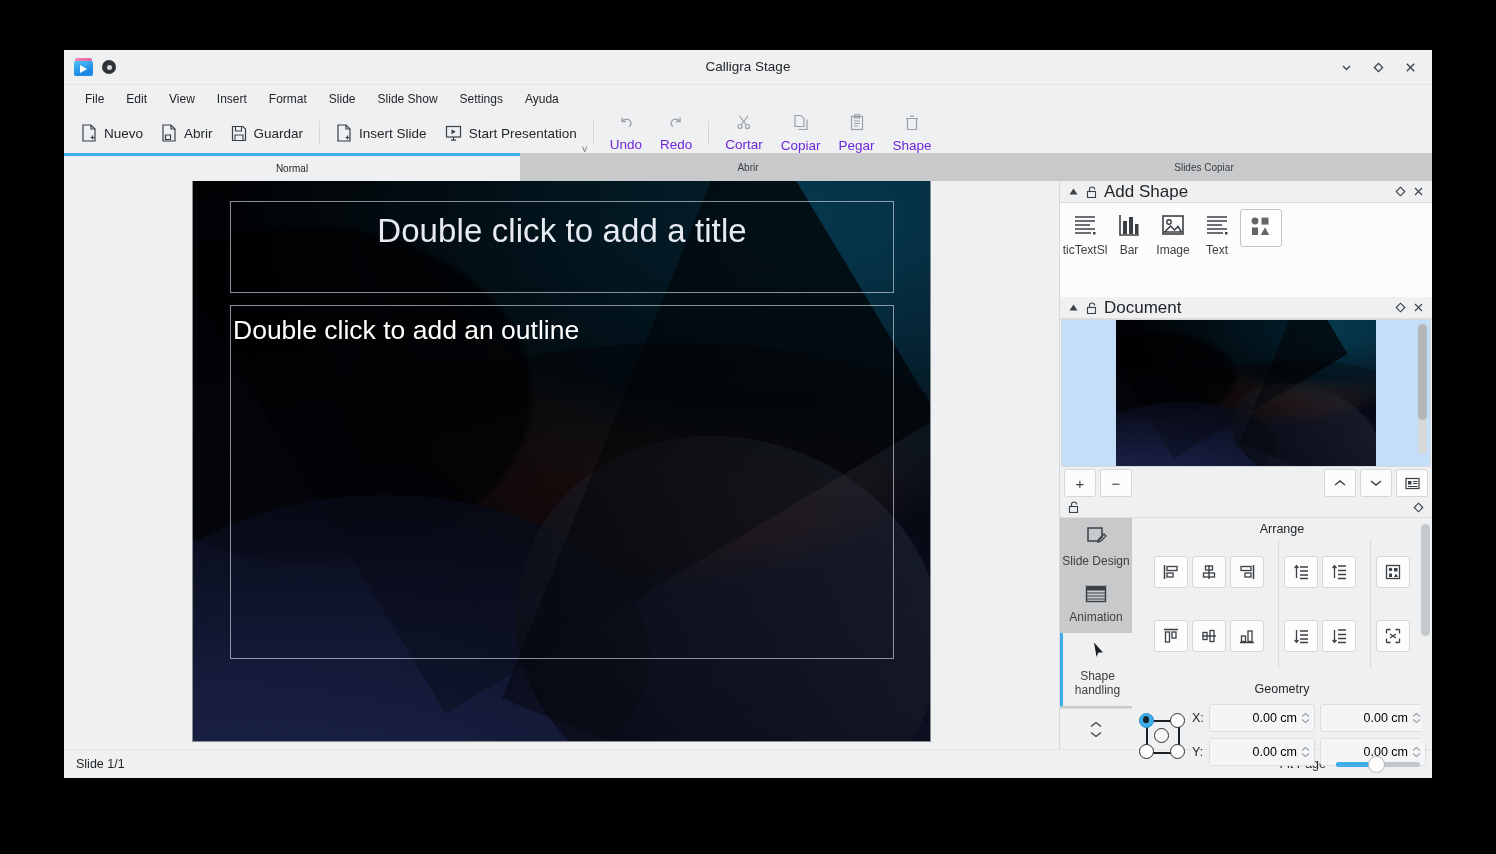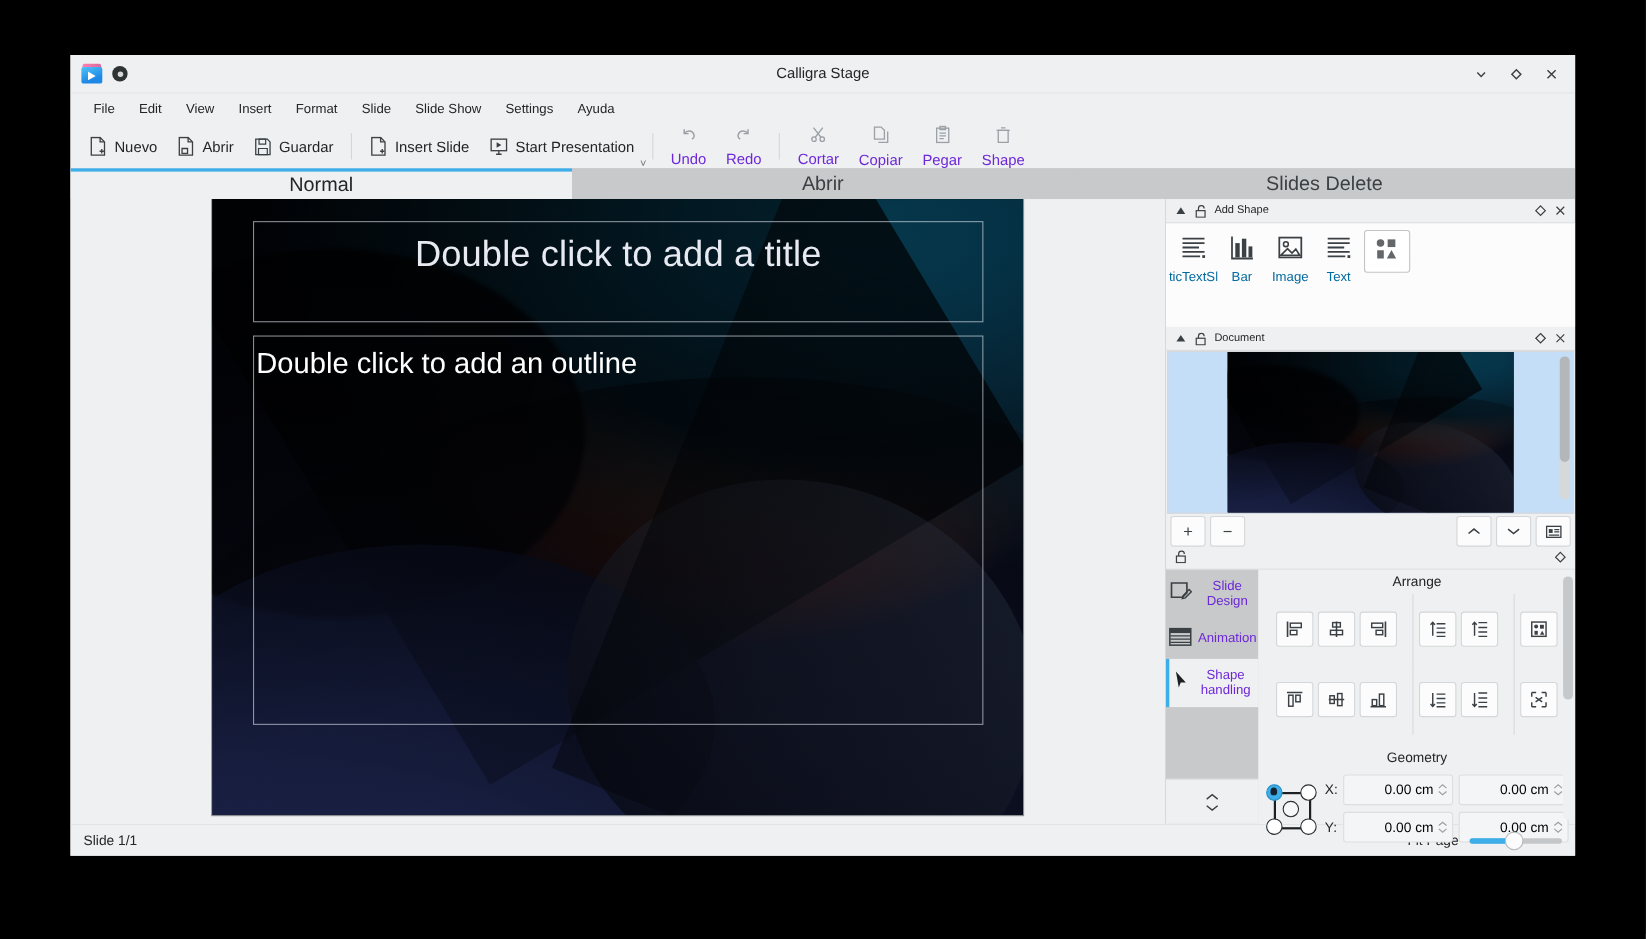--- a/index.html
+++ b/index.html
@@ -36,21 +36,21 @@
   .toolbar{height:40px;flex:0 0 40px;display:flex;align-items:center;padding-left:8px;background:#eff0f1;}
   .tool{display:flex;align-items:center;gap:7px;padding:5px 9px;border-radius:3px;font-size:13.5px;color:#232629;white-space:nowrap;}
   .tool.disabled{color:#6d28d9;flex-direction:column;}
   .tsep{width:1px;height:24px;background:#d4d6d8;margin:0 7px;}
   .tool svg{display:block;flex:0 0 auto;}
   .dropcaret{position:relative;}
   .dropcaret .car{position:absolute;right:-2px;bottom:-8px;color:#6c7176;font-size:10px;line-height:1;}
 
   
   .tabbar{height:28px;flex:0 0 28px;display:flex;background:#c8c9ca;}
-  .tab{flex:1;display:flex;align-items:center;justify-content:center;font-size:18px;color:#3b4045;
+  .tab{flex:1;display:flex;align-items:center;justify-content:center;font-size:10px;color:#3b4045;
        background:#c8c9ca;}
   .tab.active{background:#eff0f1;border-top:3px solid #3daee9;color:#232629;}
 
   
   .mid{flex:1;display:flex;min-height:0;}
 
   
   .canvasarea{flex:1;position:relative;background:#eff0f1;overflow:hidden;}
   .slide{position:absolute;left:129px;top:0px;width:737px;height:560px;overflow:hidden;
          box-shadow:0 0 0 1px #8a8d90;}
@@ -79,42 +79,42 @@
   .bg-veil{position:absolute;inset:0;background:linear-gradient(175deg, rgba(0,0,0,.18), rgba(10,14,32,.30));}
 
   .ph{position:absolute;border:1px solid rgba(220,225,235,.62);box-sizing:border-box;}
   .ph-title{left:37px;top:20px;width:664px;height:92px;display:flex;align-items:flex-start;justify-content:center;}
   .ph-title span{font-size:33px;color:#e8eaf2;line-height:1;padding-top:12px;letter-spacing:.1px;}
   .ph-outline{left:37px;top:124px;width:664px;height:354px;}
   .ph-outline span{display:block;font-size:26.5px;color:#ffffff;line-height:1;padding:11px 0 0 2px;}
 
   
   .dock{flex:0 0 372px;background:#eff0f1;display:flex;flex-direction:column;border-left:1px solid #d6d8da;min-width:0;}
-  .dockhdr{height:21px;flex:0 0 21px;display:flex;align-items:center;gap:7px;padding:0 8px;font-size:10px;color:#232629;}
+  .dockhdr{height:21px;flex:0 0 21px;display:flex;align-items:center;gap:7px;padding:0 8px;font-size:17px;color:#232629;}
   .dockhdr .ttl{flex:1;}
   .dockhdr .hi{color:#3b4045;display:flex;align-items:center;}
 
   .addshape{flex:0 0 88px;background:#fcfcfc;border-top:1px solid #dcdedf;display:flex;align-items:flex-start;padding:6px 4px 0 4px;gap:2px;}
   .shapebtn{width:40px;display:flex;flex-direction:column;align-items:center;gap:2px;padding:4px 1px;border-radius:3px;}
   .shapebtn.sel{border:1px solid #c2c4c6;background:#fff;width:38px;}
-  .shapebtn .lab{font-size:12px;color:#0369a1;white-space:nowrap;overflow:hidden;text-overflow:clip;max-width:46px;text-align:right;}
+  .shapebtn .lab{font-size:12px;color:#404040;white-space:nowrap;overflow:hidden;text-overflow:clip;max-width:46px;text-align:right;}
 
   .docpanel{flex:0 0 180px;display:flex;flex-direction:column;border-top:1px solid #dcdedf;}
   .doclist{flex:1;background:#c5def7;position:relative;display:flex;align-items:center;justify-content:center;overflow:hidden;border:1px solid #d6d8da;margin:0 1px;}
   .thumb{width:260px;height:146px;position:relative;overflow:hidden;}
   .docscroll{position:absolute;right:3px;top:4px;width:9px;height:130px;border-radius:5px;background:#d6d8da;}
   .docscroll i{position:absolute;left:0;top:0;width:9px;height:96px;border-radius:5px;background:#b4b7ba;display:block;}
   .docbar{flex:0 0 32px;display:flex;align-items:center;padding:0 4px;gap:4px;background:#eff0f1;}
   .sqbtn{width:30px;height:26px;border:1px solid #d4d6d8;background:#fcfcfc;border-radius:3px;
          display:flex;align-items:center;justify-content:center;color:#3b4045;font-size:15px;}
 
   .toolbox{flex:1;display:flex;min-height:0;border-top:1px solid #dcdedf;}
   .optbar{height:18px;flex:0 0 18px;display:flex;align-items:center;justify-content:space-between;padding:0 8px;background:#eff0f1;}
   .tooldock{flex:0 0 72px;display:flex;flex-direction:column;background:#c8c9ca;}
-  .tool-tab{padding:8px 2px;display:flex;flex-direction:row;align-items:center;gap:5px;font-size:12px;color:#6d28d9;text-align:center;line-height:1.15;}
+  .tool-tab{padding:8px 2px;display:flex;flex-direction:column;align-items:center;gap:5px;font-size:12px;color:#404040;text-align:center;line-height:1.15;}
   .tool-tab.active{background:#eff0f1;border-left:3px solid #3daee9;}
   .tool-spacer{flex:1;background:#c8c9ca;}
   .tool-scroll{height:40px;display:flex;flex-direction:column;align-items:center;justify-content:center;gap:1px;background:#eff0f1;border-top:1px solid #dcdedf;color:#3b4045;}
 
   .optpane{flex:1;display:flex;flex-direction:column;background:#eff0f1;min-width:0;position:relative;padding-top:2px;}
   .secttl{text-align:center;font-size:12.5px;color:#232629;margin:2px 0 4px 0;}
   .arrrow{display:flex;align-items:center;justify-content:center;gap:0;}
   .abtn{width:32px;height:30px;border:1px solid #d4d6d8;background:#fcfcfc;border-radius:3px;margin:2px;
         display:flex;align-items:center;justify-content:center;}
   .agap{width:9px;}
@@ -302,21 +302,21 @@
               <path d="M2 4.5h12M6 2.2h4" stroke="#9aa0a6" stroke-width="1.2"></path>
             </svg>
         </span>
         <span>Shape</span>
       </div>
     </div>
 
     <div class="tabbar">
       <div class="tab active">Normal</div>
       <div class="tab">Abrir</div>
-      <div class="tab">Slides Delete</div>
+      <div class="tab">Slides Copiar</div>
     </div>
 
     <div class="mid">
 
       <div class="canvasarea">
         <div class="slide">
           <div class="slidebg">
             <div class="bg-a"></div>
             <div class="bg-blobA"></div>
             <div class="bg-tri1"></div>

